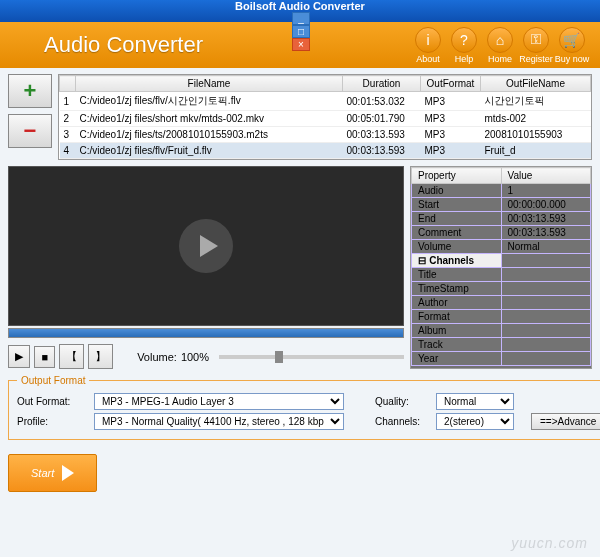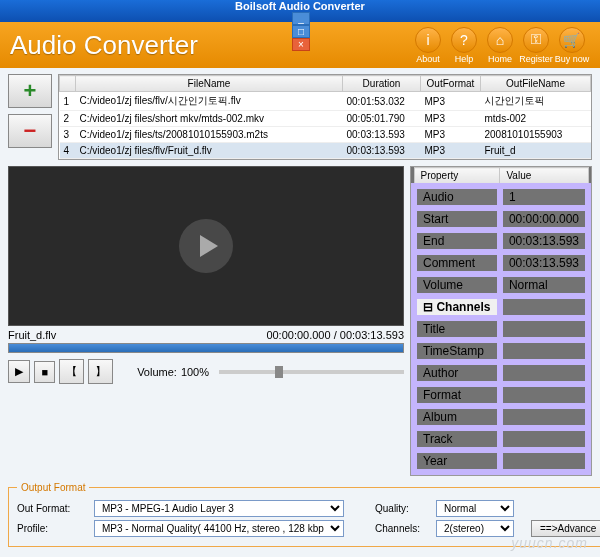--- a/index.html
+++ b/index.html
@@ -3,21 +3,21 @@
 <meta charset="utf-8">
 <style>
 * { box-sizing: border-box; margin: 0; padding: 0; font-family: Tahoma, sans-serif; font-size: 11px; }
 body { background: #f0f4f8; width: 600px; height: 557px; overflow: hidden; }
 .titlebar { background: linear-gradient(#1a6dd8,#0d4fb0); height: 22px; display: flex; align-items: center; padding: 0 4px; color: #fff; flex-direction: column; }
 .titlebar .icon { width: 14px; height: 14px; background: #f5a623; border-radius: 2px; margin-right: 5px; }
 .titlebar .title { flex: 1; font-weight: bold; }
 .winbtn { width: 18px; height: 16px; margin-left: 2px; background: #4a8dd8; border: 1px solid #2a6db8; display: flex; align-items: center; justify-content: center; color: #fff; font-size: 10px; cursor: pointer; }
 .winbtn.close { background: #e8623a; border-color: #c84218; }
 .header { background: linear-gradient(#f7a521,#e68a00); height: 46px; display: flex; align-items: center; padding: 0 10px; }
-.header h1 { color: #fff; font-size: 26px; font-weight: normal; text-shadow: 0 1px 1px rgba(0,0,0,.3); flex: 1; }
+.header h1 { color: #fff; font-size: 22px; font-weight: normal; text-shadow: 0 1px 1px rgba(0,0,0,.3); flex: 1; margin-left: 34px; }
 .hbtn { width: 36px; text-align: center; color: #fff; font-size: 9px; cursor: pointer; }
 .hbtn .circ { width: 26px; height: 26px; border-radius: 50%; background: linear-gradient(#ffb347,#e68a00); border: 1px solid #d47800; margin: 0 auto 1px; display: flex; align-items: center; justify-content: center; color: #fff; font-size: 14px; }
 .main { padding: 6px 8px; }
 .toprow { display: flex; gap: 6px; }
 .btncol { width: 44px; display: flex; flex-direction: column; gap: 6px; }
 .addbtn, .rembtn { height: 34px; border: 1px solid #888; background: linear-gradient(#f8f8f8,#d8d8d8); display: flex; align-items: center; justify-content: center; font-size: 22px; font-weight: bold; cursor: pointer; }
 .addbtn { color: #2a8a2a; }
 .rembtn { color: #c22; }
 .filetable { flex: 1; border: 1px solid #999; background: #fff; }
 .filetable table { width: 100%; border-collapse: collapse; table-layout: fixed; }
@@ -31,21 +31,21 @@
 .playcirc::after { content: ''; border-left: 18px solid #aaa; border-top: 11px solid transparent; border-bottom: 11px solid transparent; margin-left: 5px; }
 .statusrow { display: flex; justify-content: space-between; font-size: 10px; margin-top: 3px; }
 .progress { height: 10px; background: linear-gradient(#4a8dd8,#2a6db8); border: 1px solid #888; margin-top: 2px; }
 .controls { display: flex; align-items: center; gap: 4px; margin-top: 6px; }
 .ctrlbtn { padding: 4px 6px; border: 1px solid #888; background: linear-gradient(#f8f8f8,#e0e0e0); font-size: 11px; cursor: pointer; min-width: 18px; text-align: center; }
 .slider { flex: 1; height: 4px; background: #ccc; position: relative; margin-left: 6px; }
 .slider .thumb { position: absolute; left: 30%; top: -4px; width: 8px; height: 12px; background: #888; }
 .proppanel { width: 182px; border: 1px solid #999; background: #737373; }
 .proppanel table { width: 100%; border-collapse: collapse; }
 .proppanel th { background: linear-gradient(#f8f8f8,#e4e4e4); border: 1px solid #c8c8c8; padding: 2px 6px; text-align: left; font-weight: normal; font-size: 10px; }
-.proppanel td { border: 6px solid #c4b5fd; padding: 1px 6px; font-size: 12px; }
+.proppanel td { border: 1px solid #c4b5fd; padding: 1px 6px; font-size: 10px; }
 .proppanel .grp { background: #f0f0f0; font-weight: bold; }
 fieldset { border: 1px solid #f0a848; margin-top: 6px; padding: 4px 8px 6px; }
 legend { color: #d47800; padding: 0 4px; font-size: 10px; }
 .frow { display: flex; align-items: center; gap: 17px; margin: 3px 0; }
 .frow label { width: 60px; font-size: 10px; }
 .frow select, .frow input[type=text] { border: 1px solid #7a9ac8; padding: 1px 3px; font-size: 10px; background: #fff; }
 .btn { border: 1px solid #888; background: linear-gradient(#f8f8f8,#e0e0e0); padding: 2px 8px; font-size: 10px; cursor: pointer; }
 .startbtn { background: linear-gradient(#ffb347,#f59018); border: 1px solid #d47800; color: #fff; font-size: 18px; font-style: italic; padding: 10px 22px; cursor: pointer; display: flex; align-items: center; gap: 8px; border-radius: 2px; }
 .startbtn::after { content: ''; border-left: 12px solid #fff; border-top: 8px solid transparent; border-bottom: 8px solid transparent; }
 .dirrow { display: flex; gap: 8px; align-items: flex-start; }
@@ -129,24 +129,20 @@
           </tbody>
       </table>
     </div>
   </div>
 
   <div class="midrow">
     <div class="preview">
       <div class="video">
         <div class="playcirc"></div>
       </div>
-      <div class="statusrow">
-        <span>Fruit_d.flv</span>
-        <span>00:00:00.000 / 00:03:13.593</span>
-      </div>
       <div class="progress"></div>
       <div class="controls">
         <div class="ctrlbtn">▶</div>
         <div class="ctrlbtn">■</div>
         <div class="ctrlbtn">【</div>
         <div class="ctrlbtn">】</div>
         <span style="margin-left:20px">Volume:</span>
         <span>100%</span>
         <div class="slider">
             <div class="thumb"></div>

